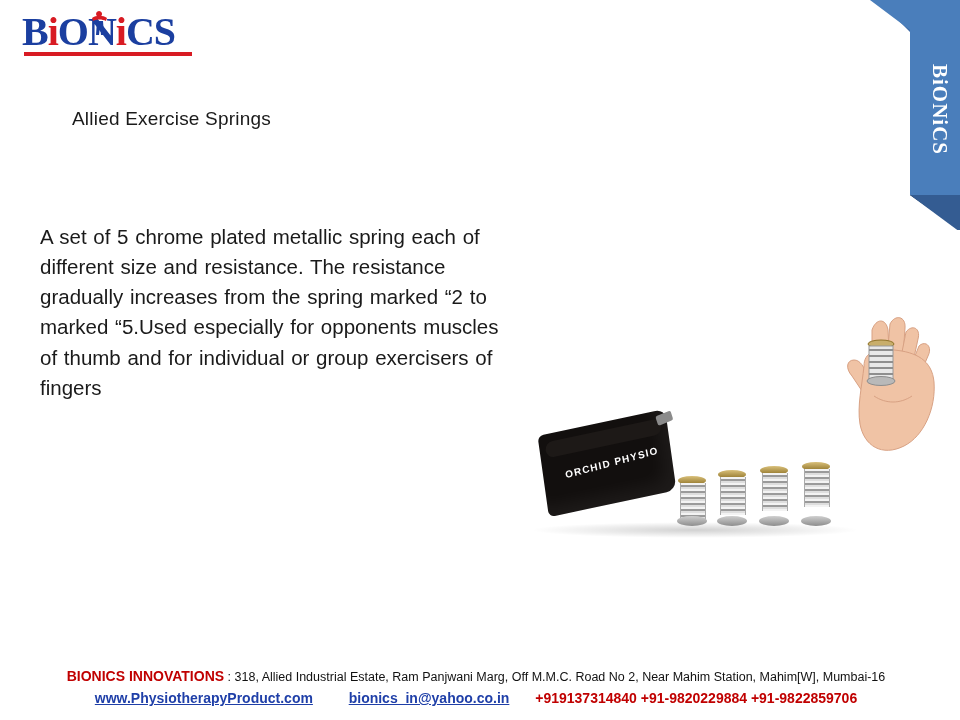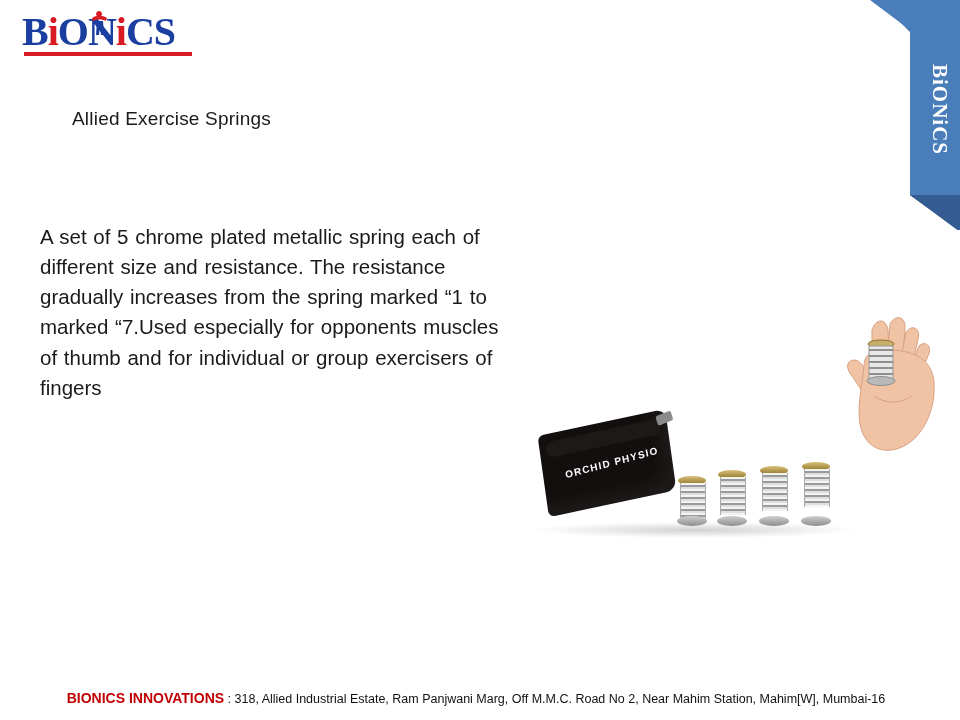--- a/index.html
+++ b/index.html
@@ -263,21 +263,21 @@
       <polygon points="70,0 160,0 160,230 118,188 118,40 98,20 160,20 160,0" fill="#3d6ba8"></polygon>
       <polygon points="70,0 160,0 160,195 110,195 110,30" fill="#4a7ebb"></polygon>
       <polygon points="110,195 160,195 160,230" fill="#2f5party"></polygon>
       <polygon points="110,195 160,195 160,232" fill="#345c92"></polygon>
     </svg>
     <div class="ribbon-text">BiONiCS</div>
   </div>
 
   <div class="title">Allied Exercise Springs</div>
 
-  <div class="body-text">A set of 5 chrome plated metallic spring each of different size and resistance. The resistance gradually increases from the spring marked “1 to marked “7.Used especially for opponents muscles of thumb and for individual or group exercisers of fingers</div>
+  <div class="body-text">A set of 5 chrome plated metallic spring each of different size and resistance. The resistance gradually increases from the spring marked “2 to marked “5.Used especially for opponents muscles of thumb and for individual or group exercisers of fingers</div>
 
   <div class="product">
     <div class="shadow"></div>
 
     <div class="pouch">
       <div class="zip"></div>
       <div class="pouch-label">ORCHID PHYSIO</div>
     </div>
 
     <div class="spring s1">
@@ -326,15 +326,21 @@
         <ellipse cx="61" cy="69" rx="14" ry="4.5" fill="#b9b9b9" stroke="#8d8d8d"></ellipse>
       </g>
     </svg>
   </div>
 
   <div class="footer">
     <div class="footer-line1">
       <span class="company">BIONICS INNOVATIONS</span>
       <span>: 318,  Allied Industrial Estate, Ram Panjwani Marg, Off M.M.C. Road No 2,  Near Mahim Station, Mahim[W], Mumbai-16</span>
     </div>
+    <div class="footer-line2">
+      <a href="#">www.PhysiotherapyProduct.com</a>
+      <span class="sp-1"></span>
+      <a href="#">bionics_in@yahoo.co.in</a>
+      <span class="phones">+919137314840 +91-9820229884 +91-9822859706</span>
+    </div>
   </div>
 
 </div>
 
 </body></html>

